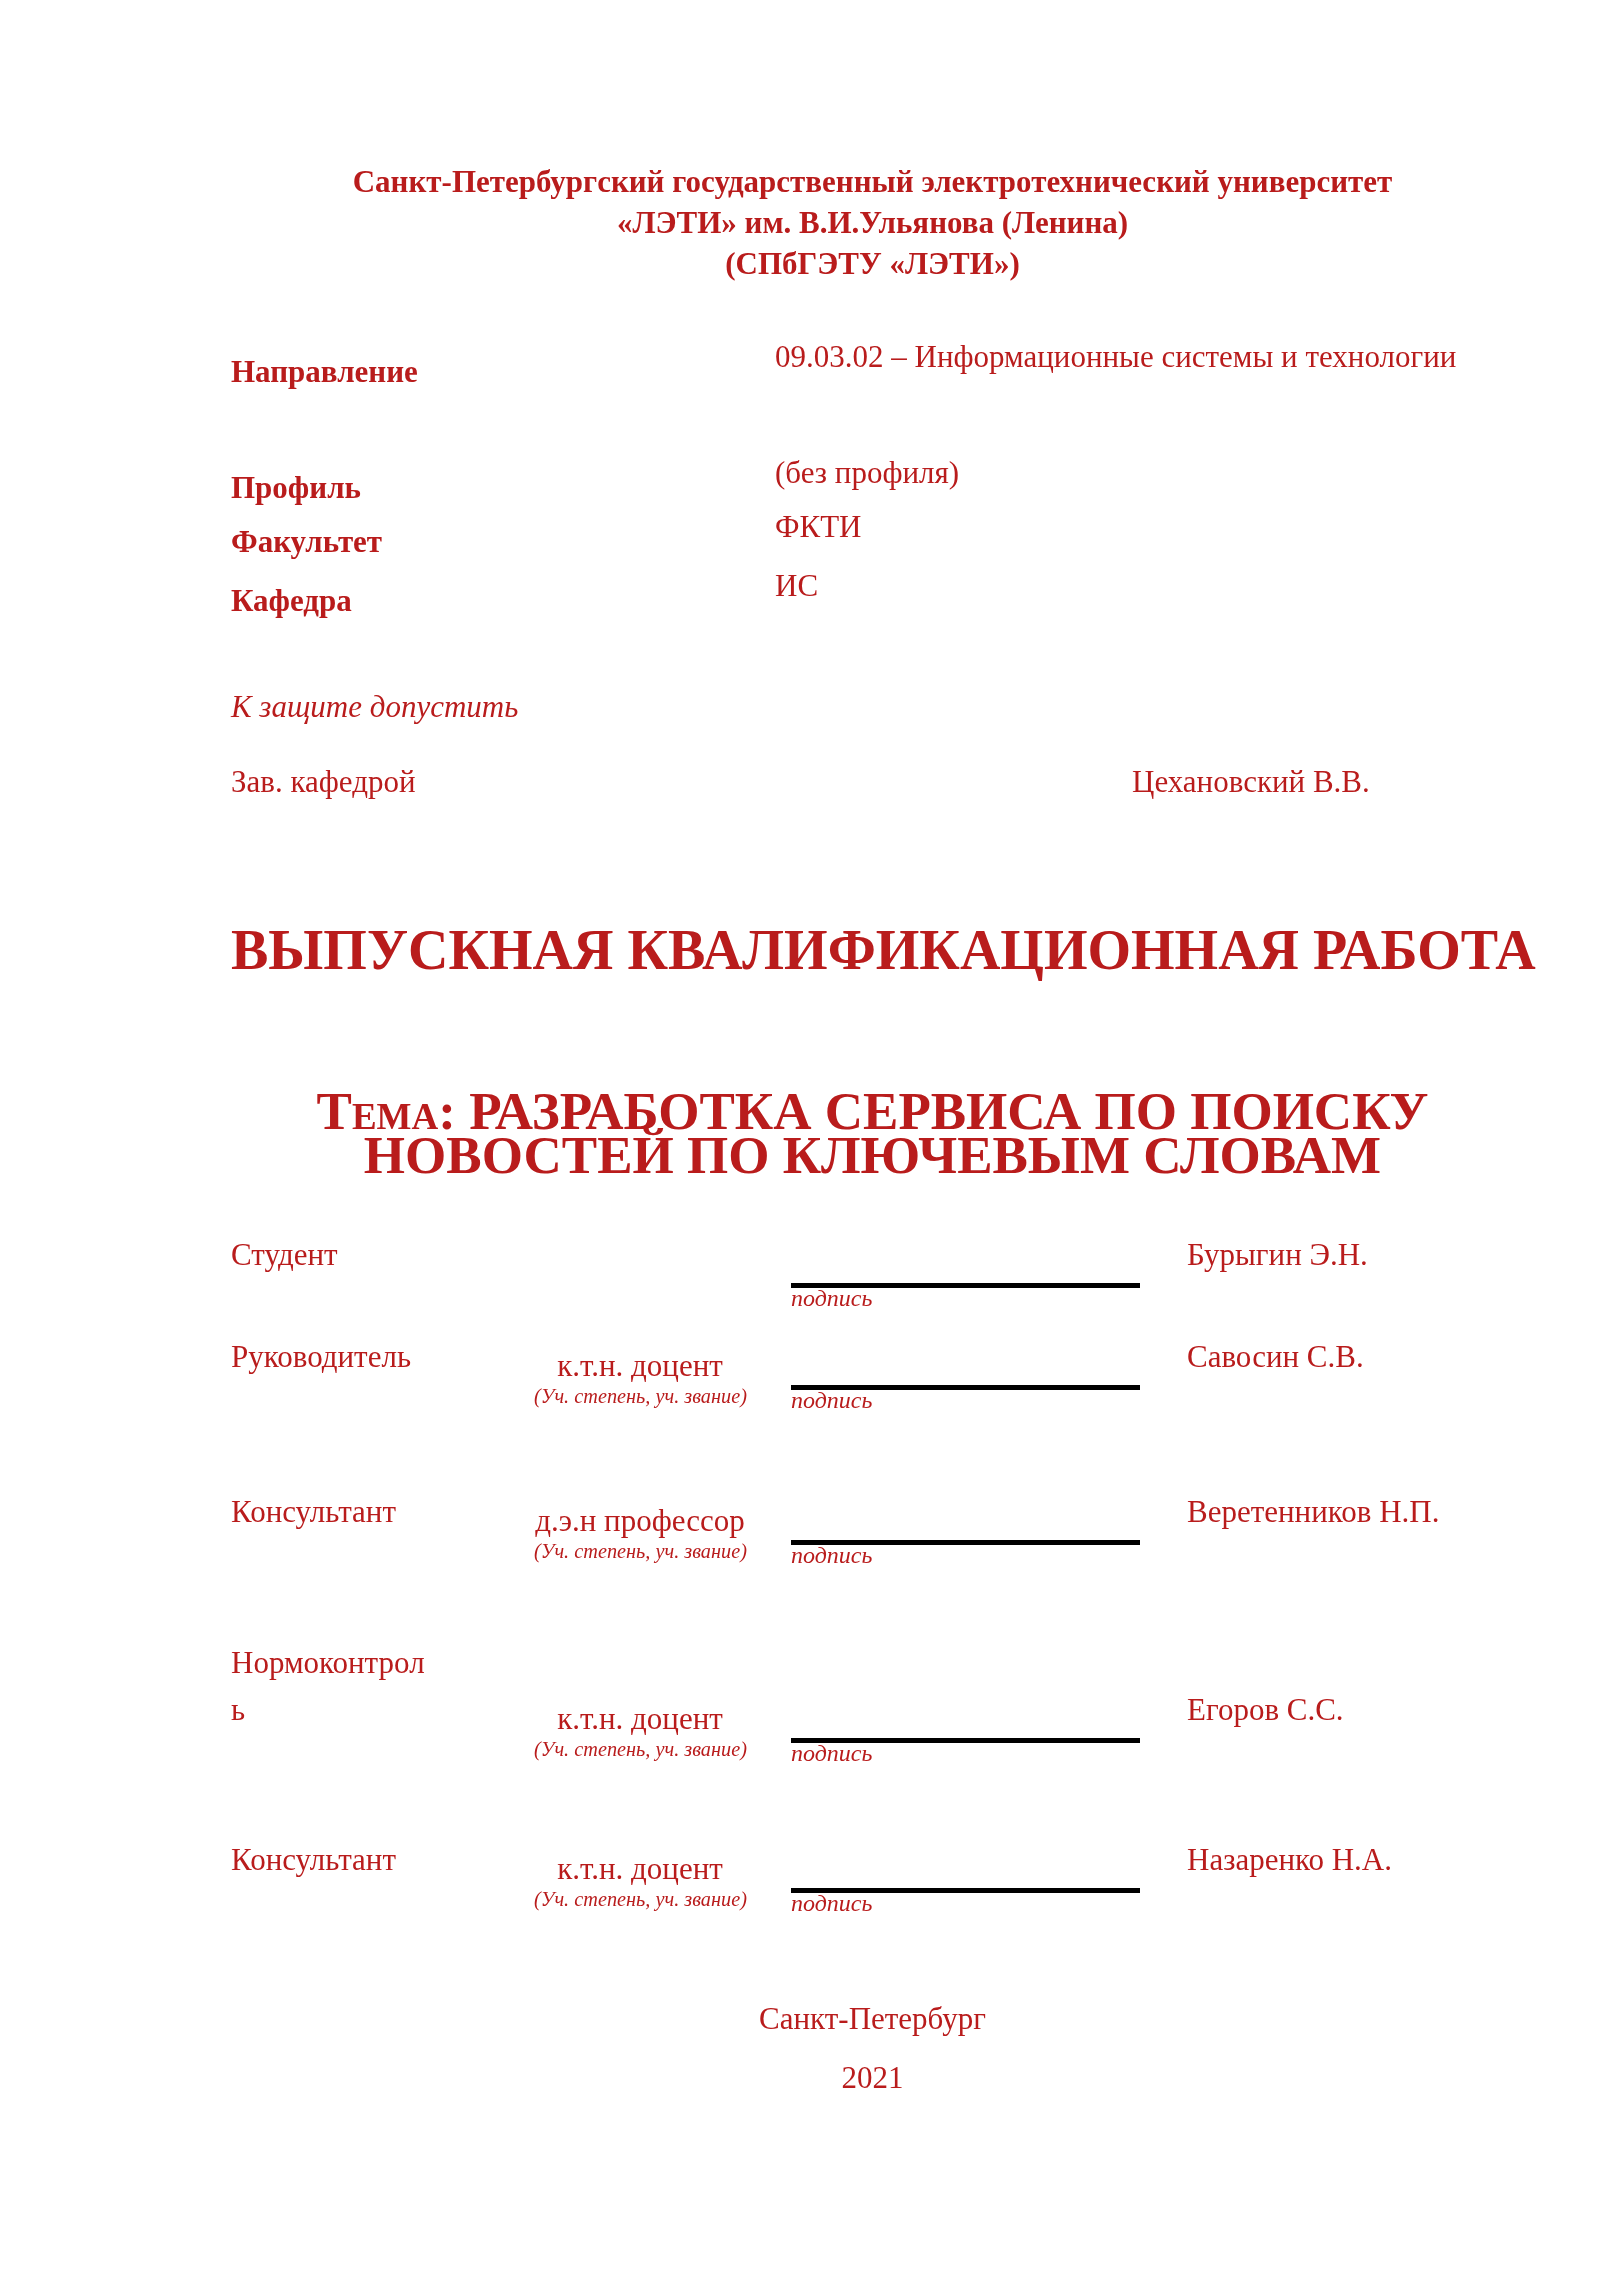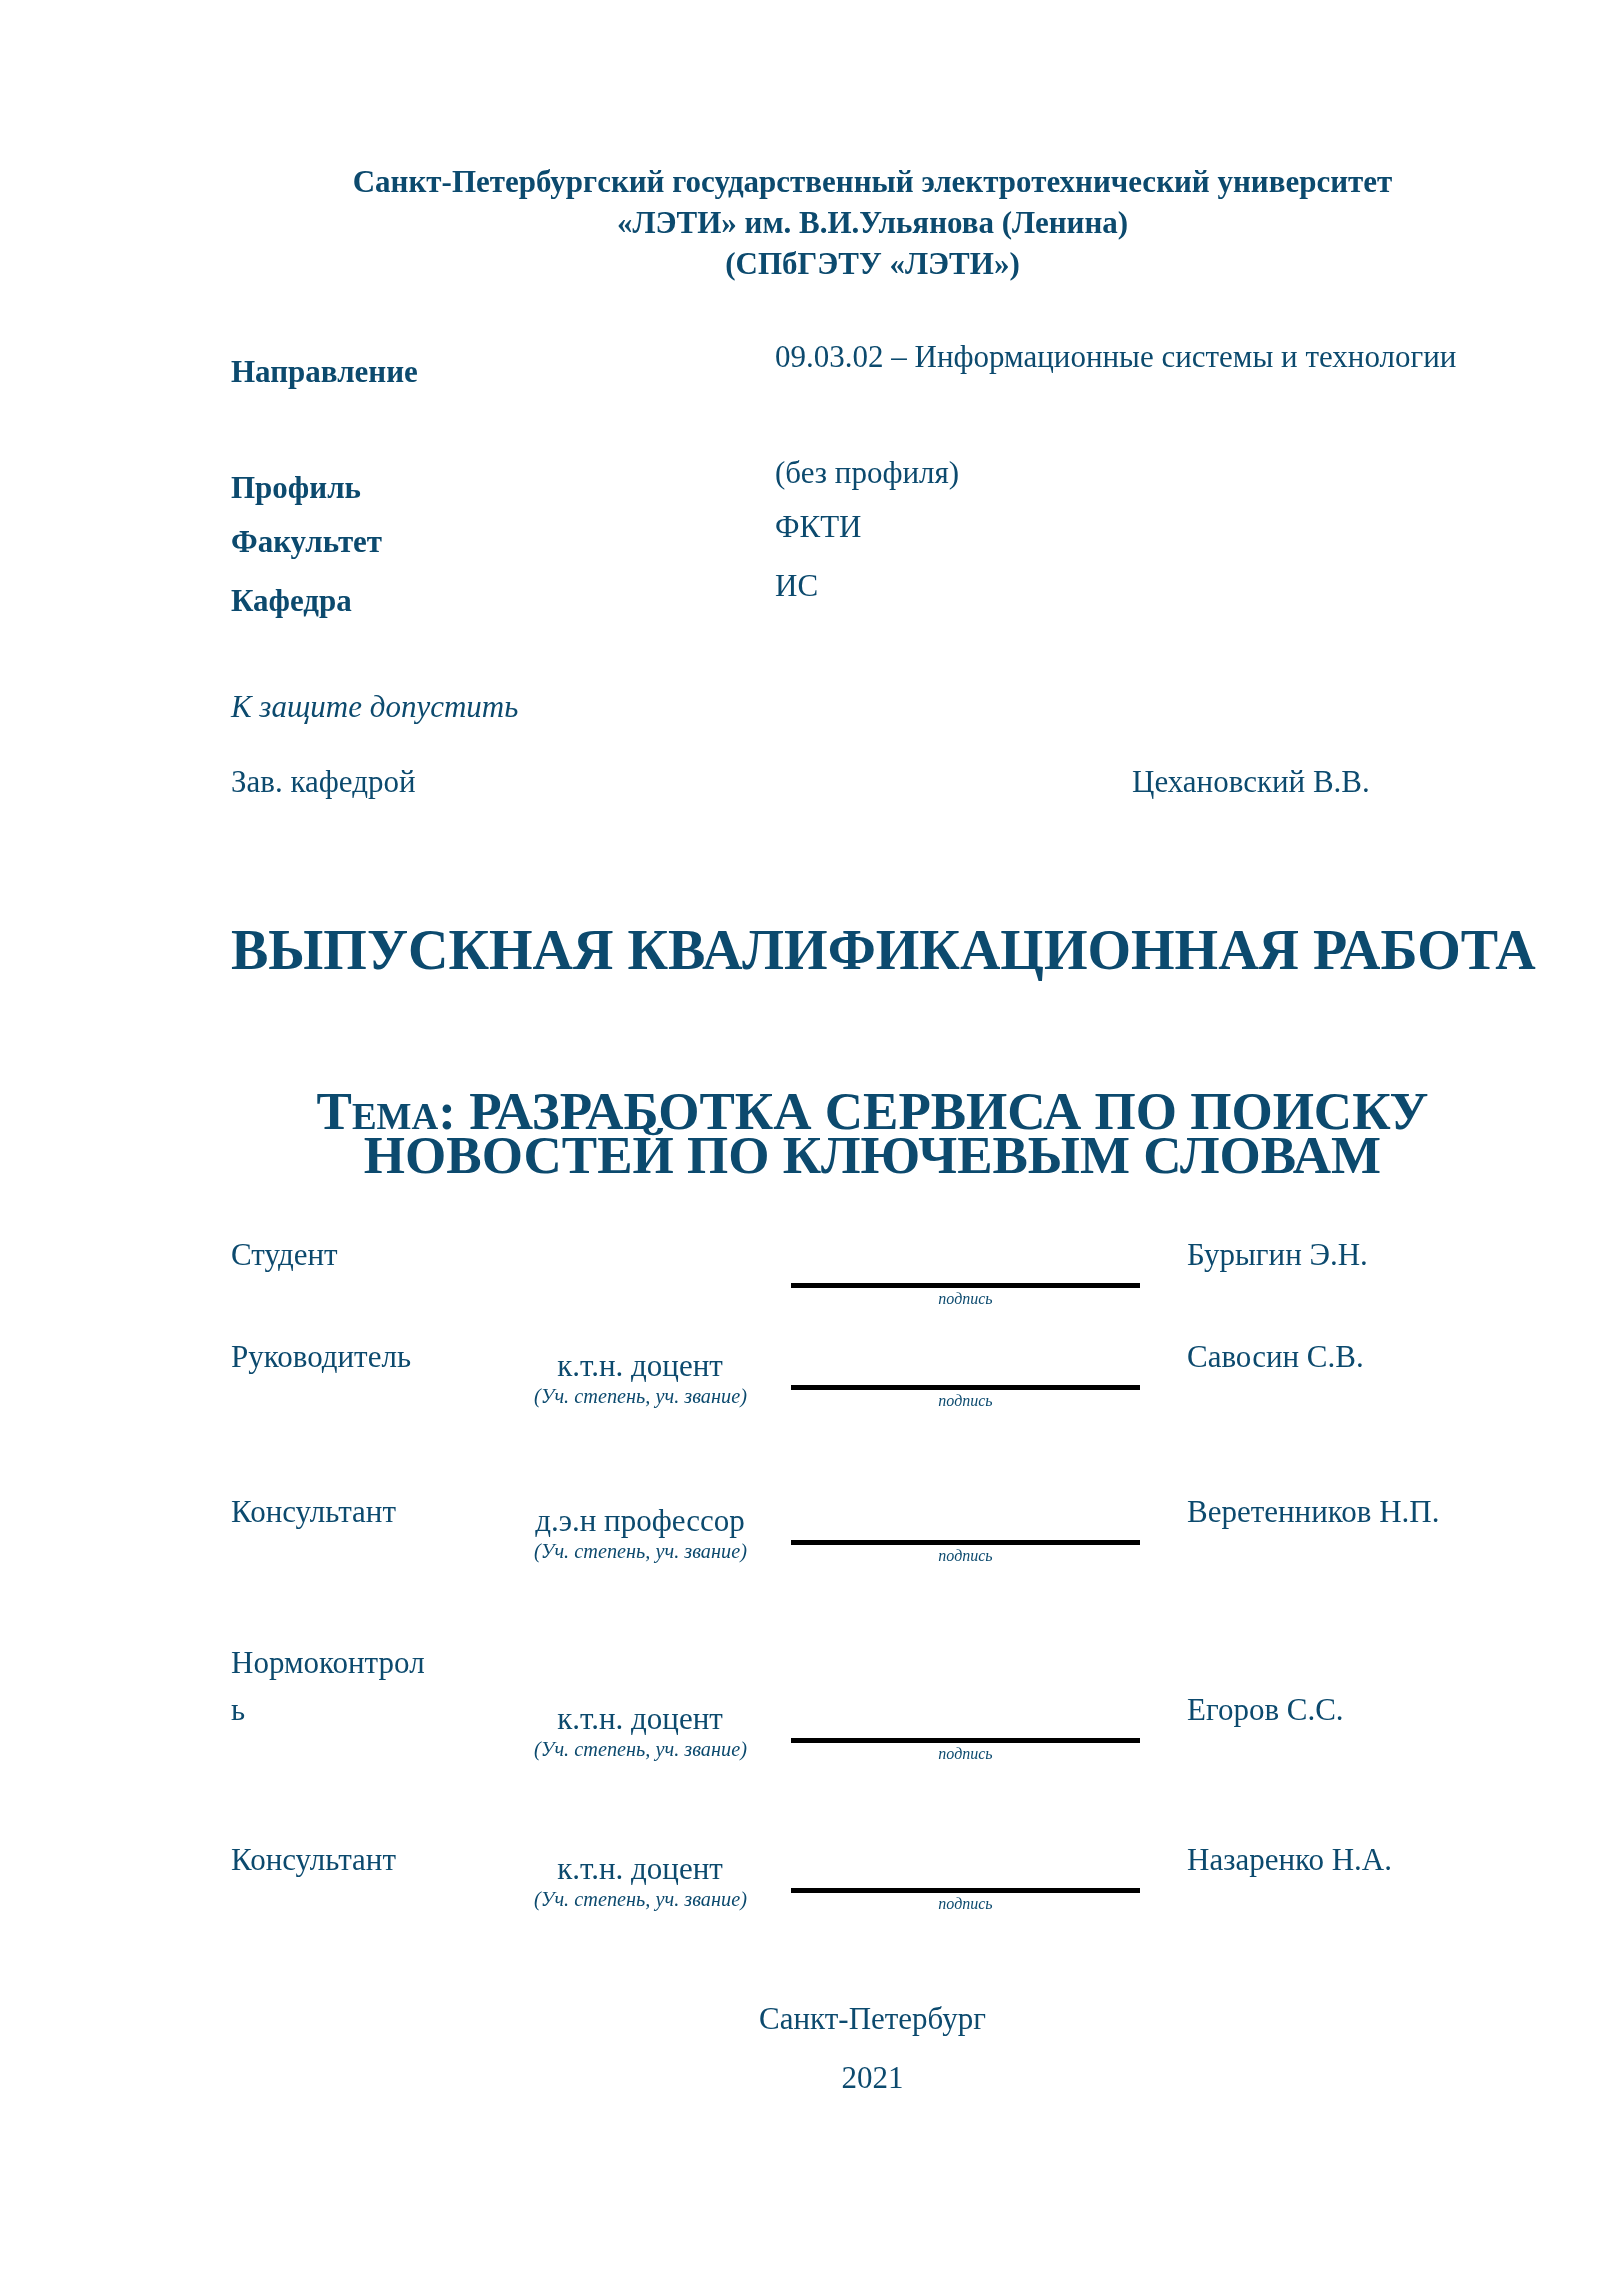--- a/index.html
+++ b/index.html
@@ -2,21 +2,21 @@
 <html lang="ru" style="font-size:12.5px"><head>
 <meta charset="utf-8">
 <title>Титульный лист ВКР</title>
 <style>
   html, body { margin:0; padding:0; background:#ffffff; }
   .page {
     position: relative;
     width: 1617px;
     height: 2284px;
     background: #ffffff;
-    color: #0c4a6e;
+    color: #b91c1c;
     font-family: "Liberation Serif", "DejaVu Serif", serif;
     overflow: hidden;
   }
   .abs { position: absolute; }
 
   
   .univ {
     left: 231px; top: 161px; width: 1283px;
     font-size: 31px; font-weight: bold; line-height: 41px;
     text-align: center;
@@ -63,22 +63,22 @@
   .sig-degree {
     position: absolute; left: 284px; top: 14px; width: 250px;
     text-align: center; font-size: 31px; line-height: 37px; white-space: nowrap;
   }
   .sig-line { position: absolute; left: 560px; top: 52px; width: 349px; height: 4.7px; background: #000; }
   .sig-hint {
     position: absolute; left: 269px; top: 52px; width: 281px; text-align: center;
     font-size: 20.3px; font-style: italic; line-height: 23.4px; white-space: nowrap;
   }
   .sig-sign {
-    position: absolute; left: 560px; top: 55px; width: 349px; text-align: center;
-    font-size: 16px; font-style: italic; line-height: 25px;
+    position: absolute; left: 560px; top: 55px; width: 349px; 
+    font-size: 24px; font-style: italic; line-height: 25px;
   }
   .sig-name { position: absolute; left: 956px; top: 0; line-height: 47px; white-space: nowrap; }
   .r1 { top: 1231px; }
   .r2 { top: 1333px; }
   .r3 { top: 1488px; }
   .r4 { top: 1686px; }
   .r5 { top: 1836px; }
 
   
   .footer-city, .footer-year {

